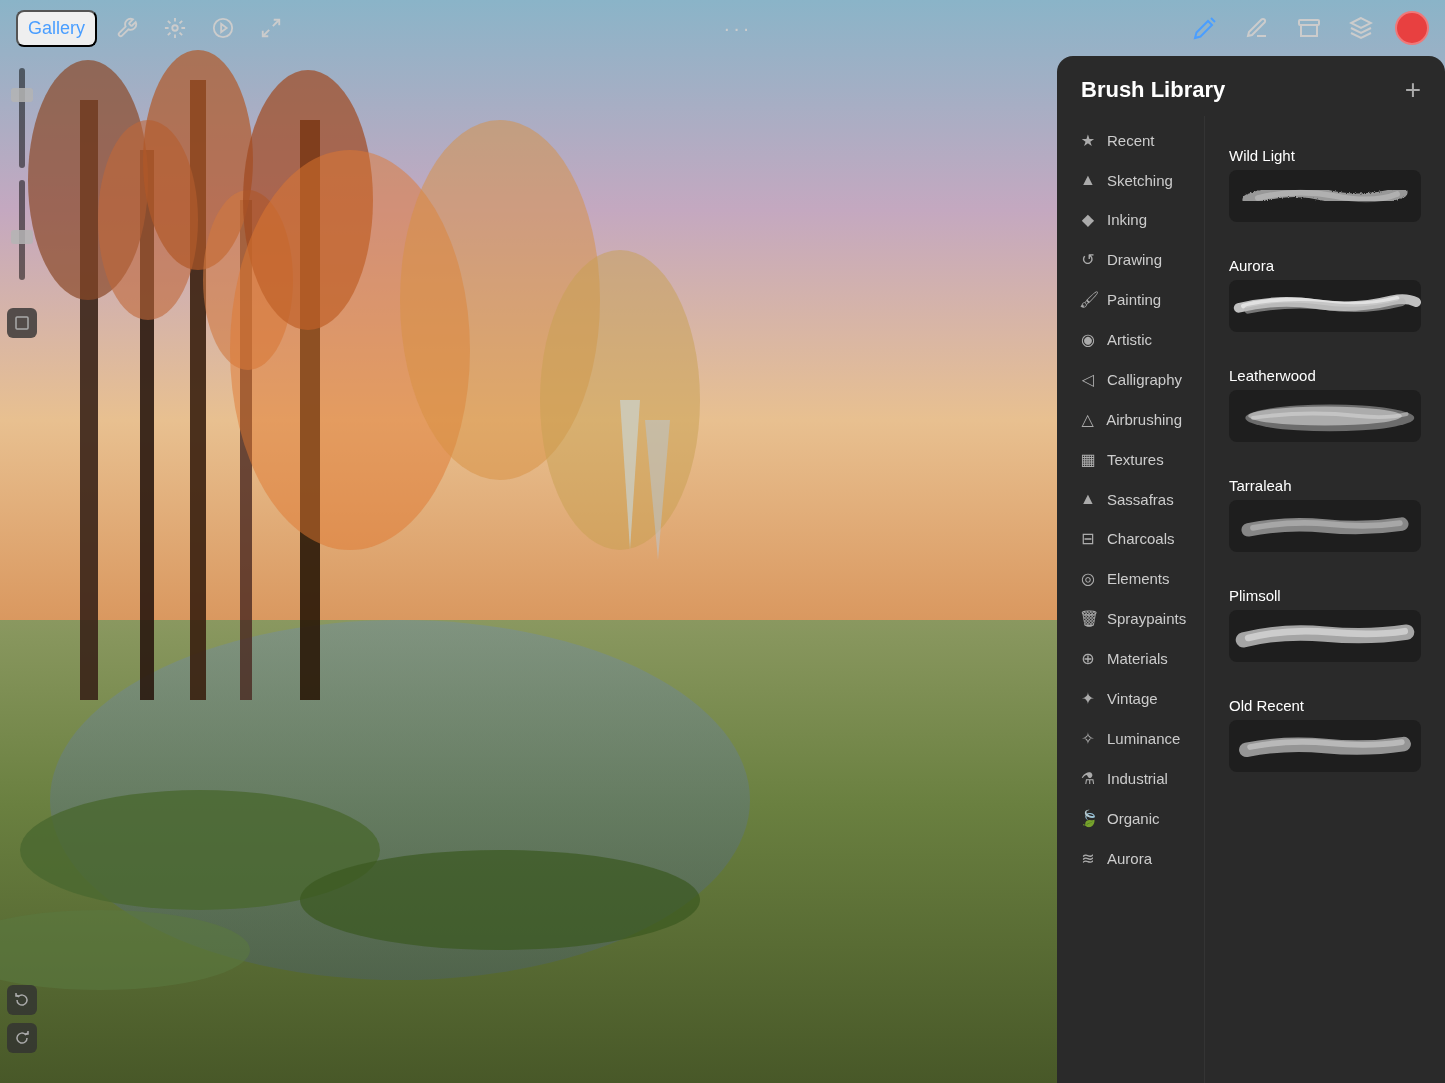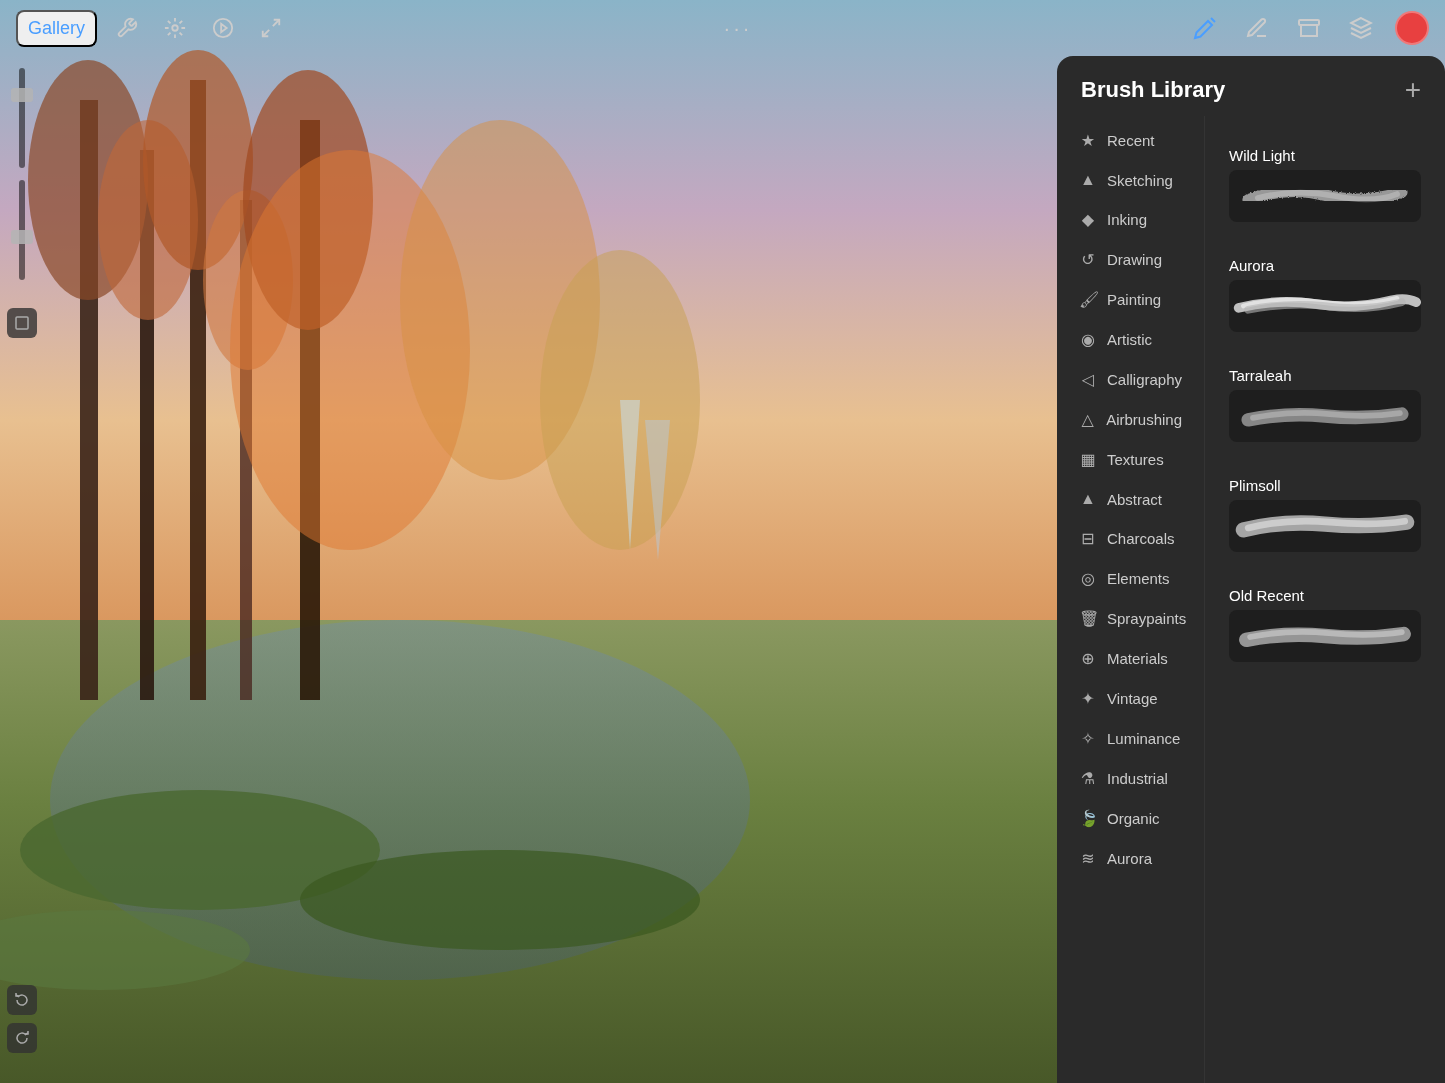--- a/index.html
+++ b/index.html
@@ -463,21 +463,21 @@
         <div class="category-item">
     <span class="category-icon">△</span>
     <span>Airbrushing</span>
   </div>
         <div class="category-item">
     <span class="category-icon">▦</span>
     <span>Textures</span>
   </div>
         <div class="category-item">
     <span class="category-icon">▲</span>
-    <span>Abstract</span>
+    <span>Sassafras</span>
   </div>
         <div class="category-item">
     <span class="category-icon">⊟</span>
     <span>Charcoals</span>
   </div>
         <div class="category-item">
     <span class="category-icon">◎</span>
     <span>Elements</span>
   </div>
         <div class="category-item">
@@ -526,20 +526,28 @@
   </div>
         <div class="brush-item">
     <div class="brush-name">Aurora</div>
     <div class="brush-preview"><svg class="brush-stroke" viewBox="0 0 200 52" xmlns="http://www.w3.org/2000/svg">
     <path d="M10,28 Q50,18 90,24 Q130,30 170,20 Q185,17 195,22" stroke="rgba(210,210,210,0.9)" stroke-width="10" fill="none" stroke-linecap="round"></path>
     <path d="M15,26 Q55,16 95,22 Q135,28 175,18" stroke="rgba(240,240,240,0.7)" stroke-width="5" fill="none" stroke-linecap="round"></path>
     <path d="M20,30 Q60,22 100,26 Q140,32 180,22" stroke="rgba(180,180,180,0.6)" stroke-width="8" fill="none" stroke-linecap="round"></path>
   </svg></div>
   </div>
         <div class="brush-item">
+    <div class="brush-name">Leatherwood</div>
+    <div class="brush-preview"><svg class="brush-stroke" viewBox="0 0 200 52" xmlns="http://www.w3.org/2000/svg">
+    <ellipse cx="105" cy="28" rx="88" ry="14" fill="rgba(160,160,160,0.6)"></ellipse>
+    <ellipse cx="100" cy="26" rx="80" ry="10" fill="rgba(200,200,200,0.7)"></ellipse>
+    <path d="M25,28 Q80,20 135,26 Q165,29 185,24" stroke="rgba(220,220,220,0.5)" stroke-width="4" fill="none" stroke-linecap="round"></path>
+  </svg></div>
+  </div>
+        <div class="brush-item">
     <div class="brush-name">Tarraleah</div>
     <div class="brush-preview"><svg class="brush-stroke" viewBox="0 0 200 52" xmlns="http://www.w3.org/2000/svg">
     <path d="M20,30 Q60,22 100,26 Q140,30 180,24" stroke="rgba(160,160,160,0.8)" stroke-width="14" fill="none" stroke-linecap="round"></path>
     <path d="M25,28 Q65,20 105,24 Q145,28 178,23" stroke="rgba(200,200,200,0.5)" stroke-width="6" fill="none" stroke-linecap="round"></path>
   </svg></div>
   </div>
         <div class="brush-item">
     <div class="brush-name">Plimsoll</div>
     <div class="brush-preview"><svg class="brush-stroke" viewBox="0 0 200 52" xmlns="http://www.w3.org/2000/svg">
     <path d="M15,30 Q55,20 100,24 Q145,28 185,22" stroke="rgba(180,180,180,0.9)" stroke-width="16" fill="none" stroke-linecap="round"></path>

